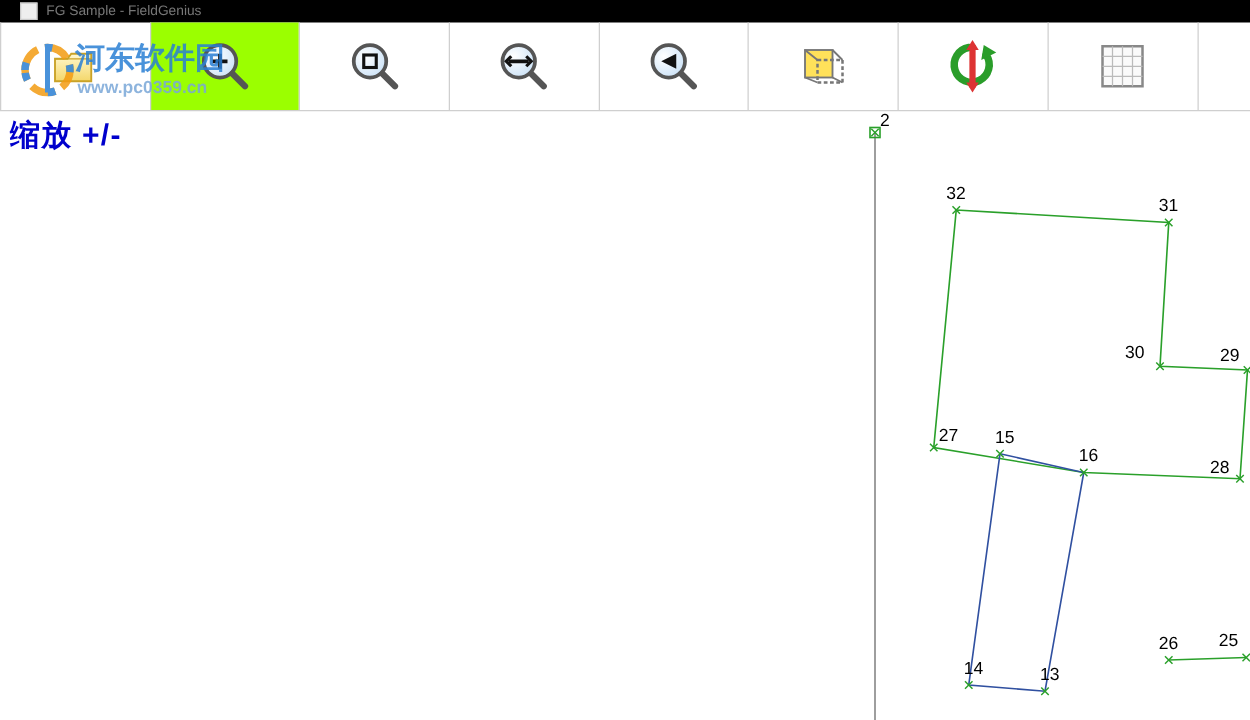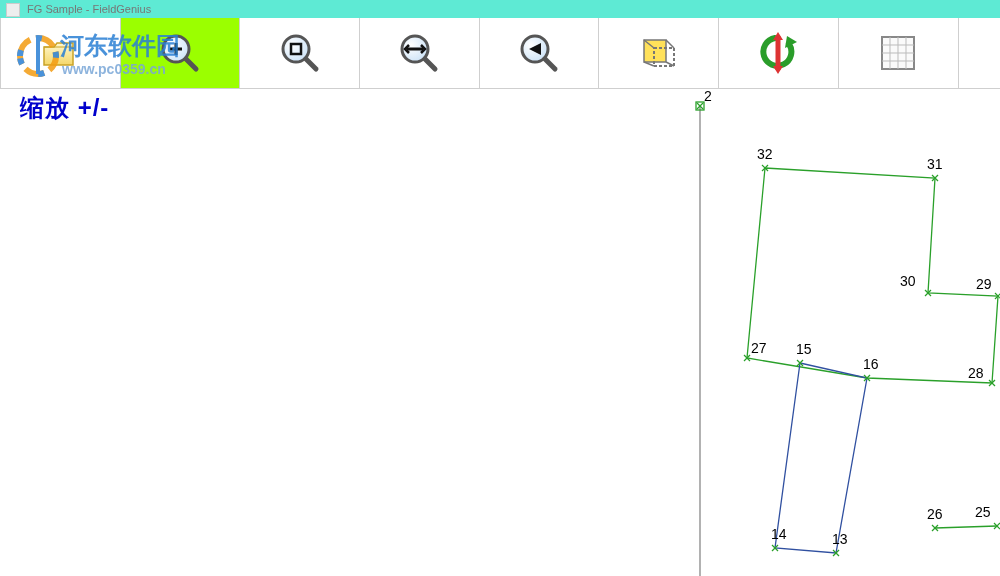--- a/index.html
+++ b/index.html
@@ -10,22 +10,22 @@
     overflow: hidden;
     font-family: "Segoe UI", Tahoma, Arial, sans-serif;
     background: #ffffff;
     position: relative;
   }
   .titlebar {
     height: 18px;
     line-height: 18px;
     font-size: 11px;
     color: #777;
-    padding-left: 6px;
-    background: #5eead4;
+    padding-left: 16px;
+    background: #000000;
     position: relative;
   }
   .titlebar .app-icon {
     display: inline-block;
     width: 12px; height: 12px;
     margin-right: 4px;
     vertical-align: middle;
     background: #eee;
     border: 1px solid #ccc;
   }
@@ -45,21 +45,21 @@
   }
   .tool-btn:first-child { border-left: none; }
   .tool-btn.active {
     background: #9bff00;
   }
   .status-label {
     font-family: SimSun, "Microsoft YaHei", sans-serif;
     color: #0000cc;
     font-size: 24px;
     font-weight: bold;
-    padding: 4px 20px;
+    padding: 4px 8px;
     letter-spacing: 1px;
     position: absolute;
     left: 0; top: 88px;
   }
   .canvas {
     position: absolute;
     left: 0; right: 0;
     top: 88px; bottom: 0;
   }
   .pt-label {

